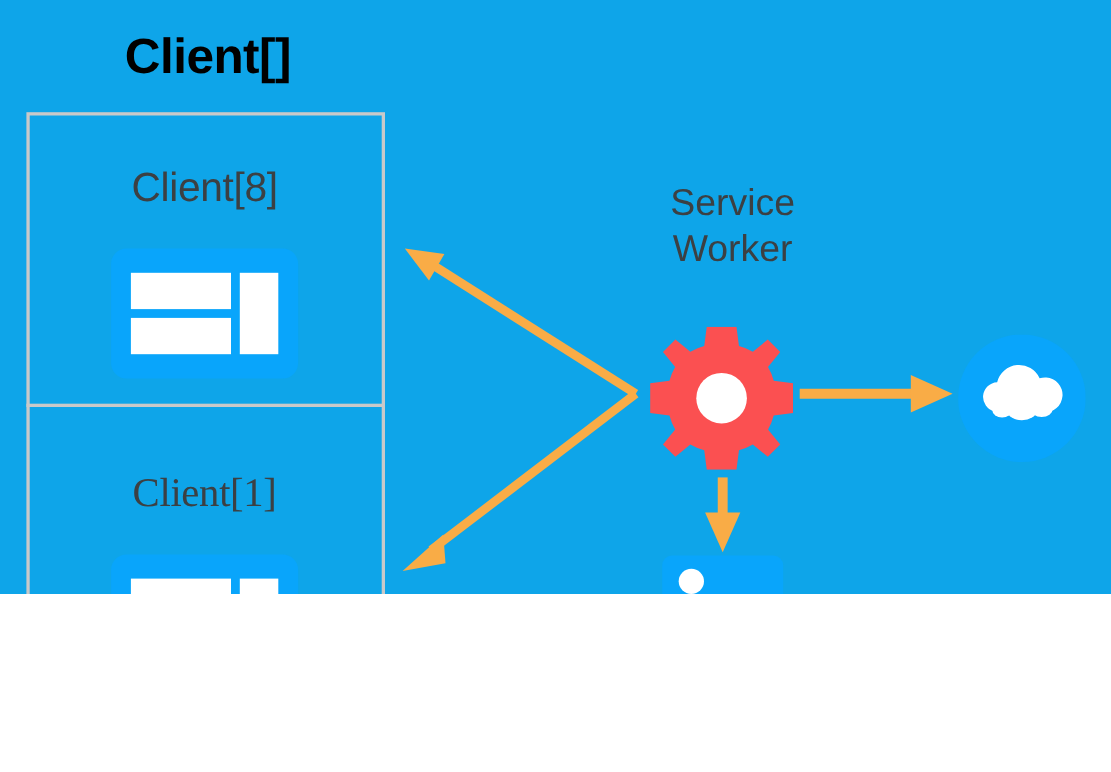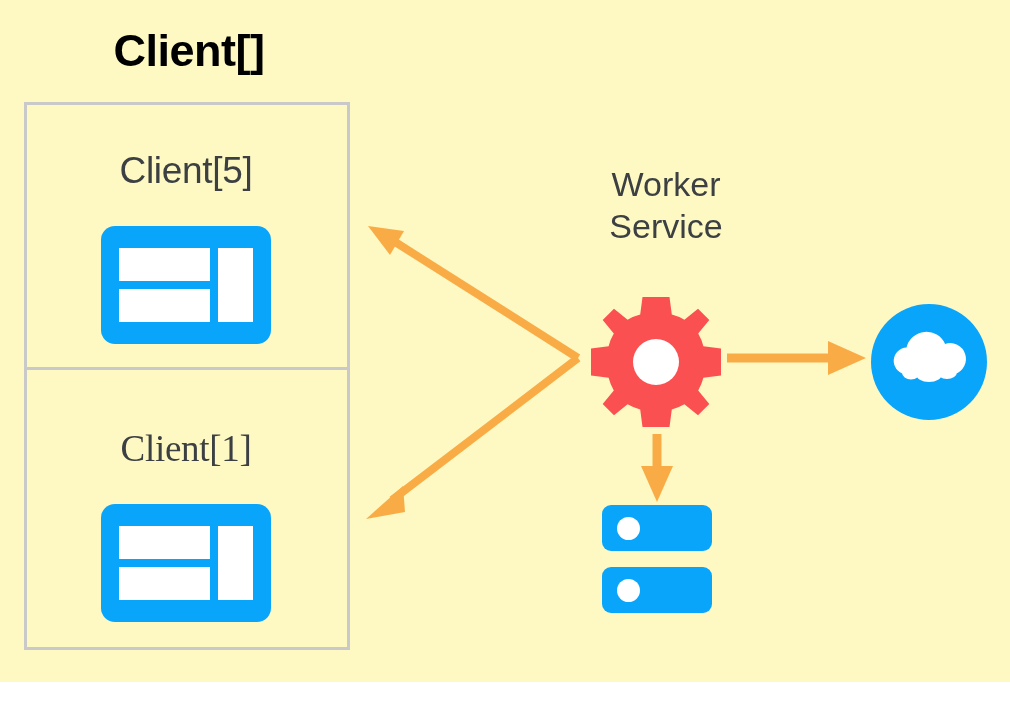--- a/index.html
+++ b/index.html
@@ -7,22 +7,22 @@
     margin: 0;
     padding: 0;
     background: #ffffff;
   }
   body {
     font-family: "Liberation Sans", sans-serif;
   }
   #canvas {
     position: relative;
     width: 1010px;
-    height: 682px;
-    background: #fef9c3;
+    height: 540px;
+    background: #0ea5e9;
     overflow: hidden;
   }
 
   
   .title-client-array {
     position: absolute;
     left: 24px;
     top: 28px;
     width: 330px;
     text-align: center;
@@ -156,37 +156,37 @@
 </head>
 <body>
 
 <div id="canvas">
 
   <div class="title-client-array">Client[]</div>
 
   <div id="clients-container"></div>
   <div id="client-divider"></div>
 
-  <div class="client-label" id="client0-label">Client[5]</div>
+  <div class="client-label" id="client0-label">Client[8]</div>
   <div class="window-icon" id="client0-icon">
     <span class="pane pane-tl"></span>
     <span class="pane pane-bl"></span>
     <span class="pane pane-r"></span>
   </div>
 
   <div class="client-label" id="client1-label">Client[1]</div>
   <div class="window-icon" id="client1-icon">
     <span class="pane pane-tl"></span>
     <span class="pane pane-bl"></span>
     <span class="pane pane-r"></span>
   </div>
 
   <div class="sw-label">
+    <span>Service</span>
     <span>Worker</span>
-    <span>Service</span>
   </div>
 
   <svg id="gear-icon" viewBox="0 0 130 130">
     <path d="M65 0
              L78.5 0 L80.8 17.6
              A48.5 48.5 0 0 1 93.4 22.8
              L107.0 11.7 L118.3 23.0 L107.2 36.6
              A48.5 48.5 0 0 1 112.4 49.2
              L130 51.5 L130 78.5 L112.4 80.8
              A48.5 48.5 0 0 1 107.2 93.4

